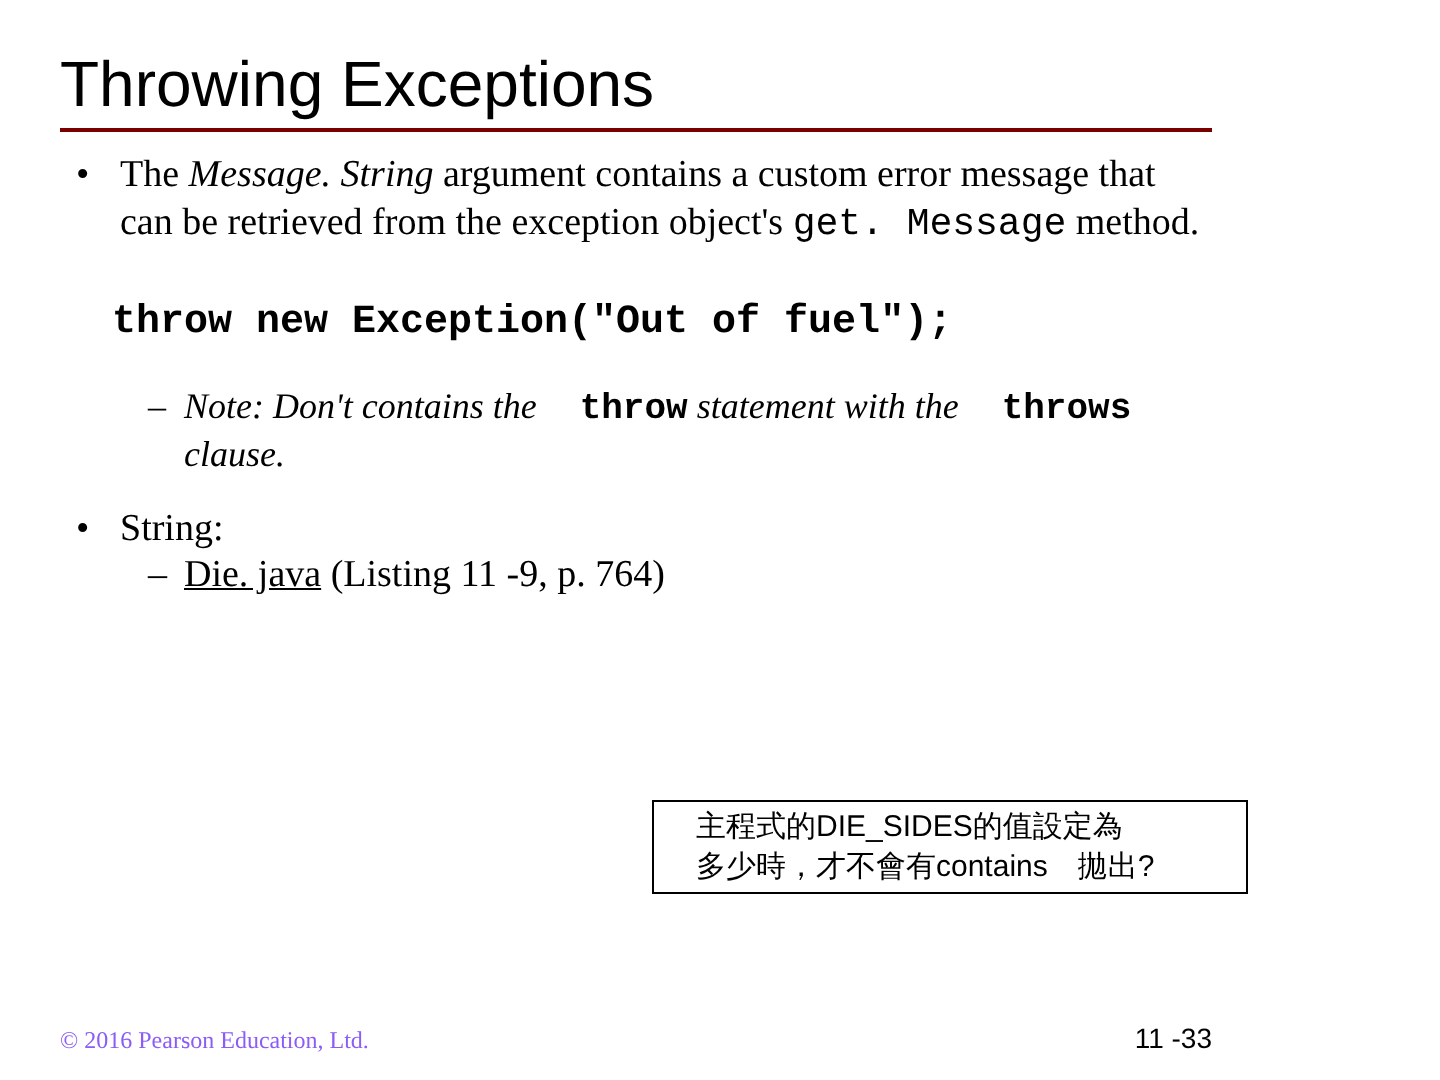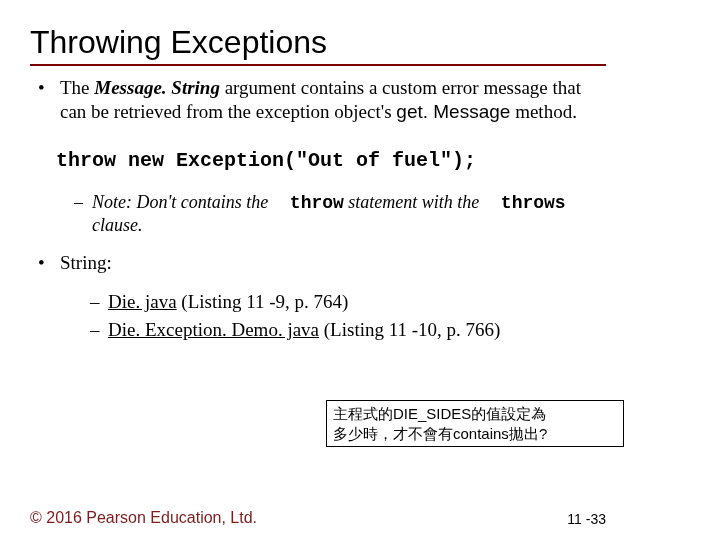--- a/index.html
+++ b/index.html
@@ -43,36 +43,36 @@
   }
   ul.bullets > li::before {
     content: "•";
     position: absolute;
     left: 0;
     top: 0;
     font-size: 19px;
   }
   ul.dash {
     list-style: none;
-    margin: 16px;
+    margin: 0;
     padding: 0 0 0 14px;
   }
   ul.dash > li {
     position: relative;
     padding: 0 0 4px 18px;
     font-size: 19px;
   }
   ul.dash > li::before {
     content: "–";
     position: absolute;
     left: 0;
     top: 0;
   }
-  .mono { font-family: Liberation Sans, sans-serif; }
-  .bi { font-style: italic; font-weight: bold; }
+  .mono { font-family: Liberation Mono, monospace; }
+  .bi { font-style: italic; font-weight: normal; }
   .codeblock {
     font-family: "Courier New", Courier, monospace;
     font-weight: bold;
     font-size: 20px;
     margin: 14px 0 18px 26px;
   }
   .note {
     font-style: italic;
     font-size: 18px;
     margin: 0 0 14px 44px;
@@ -98,33 +98,33 @@
     font-family: "Microsoft JhengHei", "PMingLiU", "SimSun", Arial, sans-serif;
     font-size: 15px;
     line-height: 1.3;
     padding: 3px 6px;
     box-sizing: border-box;
   }
   .footer {
     position: absolute;
     left: 30px;
     bottom: 12px;
-    font-family: Liberation Sans, sans-serif;
-    font-size: 16px;
-    color: #7f1d1d;
+    font-family: Liberation Serif, serif;
+    font-size: 12px;
+    color: #8b5cf6;
   }
   .pagenum {
     position: absolute;
     right: 30px;
     bottom: 12px;
     font-family: Arial, Helvetica, sans-serif;
     font-size: 14px;
     color: #000;
   }
-  .cjk { font-family: "Microsoft JhengHei","PMingLiU","SimSun",Arial,sans-serif; }
+  .cjk { font-family: "Microsoft JhengHei","PMingLiU","SimSun",Arial,sans-serif; margin-left: 15px; }
 </style>
 </head>
 <body>
 
 <div class="slide">
 
   <h1 class="title">Throwing Exceptions</h1>
   <div class="rule"></div>
 
   <ul class="bullets">
@@ -139,23 +139,20 @@
     <span>Note: Don't contains the </span><span class="kw">throw</span><span> statement with the </span><span class="kw">throws</span><span> clause.</span>
   </div>
 
   <ul class="bullets">
     <li>
       <span>String:</span>
       <ul class="dash">
         <li>
           <span class="ul">Die. java</span><span> (Listing 11 -9, p. 764)</span>
         </li>
-        <li>
-          <span class="ul">Die. Exception. Demo. java</span><span> (Listing 11 -10, p. 766)</span>
-        </li>
       </ul>
     </li>
   </ul>
 
   <div class="callout">
     <div class="cjk">主程式的DIE_SIDES的值設定為</div>
     <div>
       <span class="cjk">多少時，才不會有</span><span>contains</span><span class="cjk">拋出?</span>
     </div>
   </div>

